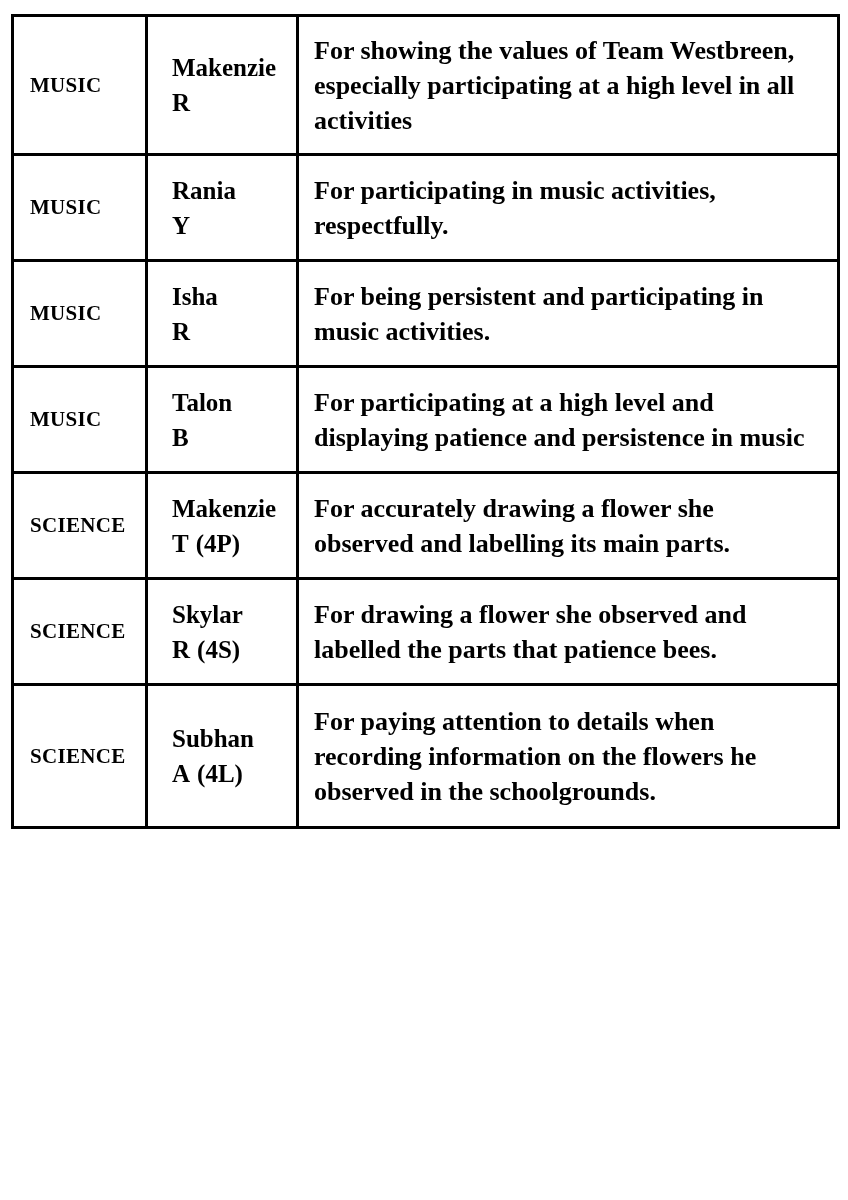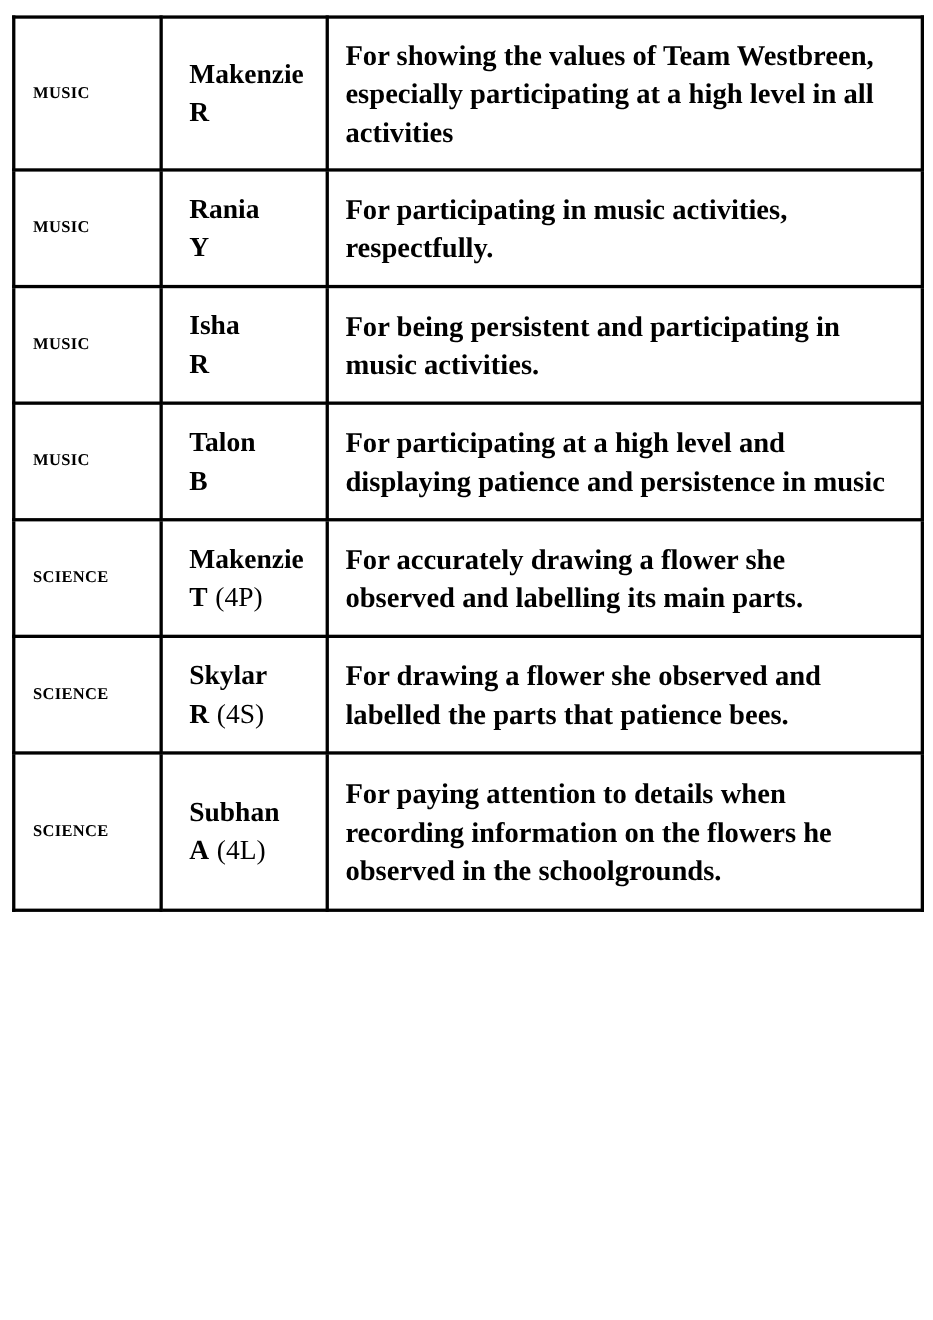--- a/index.html
+++ b/index.html
@@ -35,31 +35,31 @@
     vertical-align: middle;
     overflow: hidden;
   }
   tr.award-row { height: 106px; }
   tr.award-row:first-child { height: 139px; }
   tr.award-row:last-child { height: 143px; }
 
   td.col-subject {
     padding: 0 4px 0 16px;
     font-weight: bold;
-    font-size: 15px;
+    font-size: 21px;
     letter-spacing: 0.3px;
   }
   td.col-name {
     padding: 0 4px 0 24px;
     font-size: 25px;
     line-height: 35px;
   }
   .name-line { font-weight: bold; }
   .initial { font-weight: bold; }
-  .class-code { font-weight: normal; margin-left: 7px; }
+  .class-code { font-weight: bold; margin-left: 7px; }
   .class-code:empty { display: none; }
 
   td.col-desc {
     padding: 6px 20px 6px 15px;
     font-size: 26px;
     line-height: 35px;
     font-weight: bold;
   }
 </style>
 </head>

